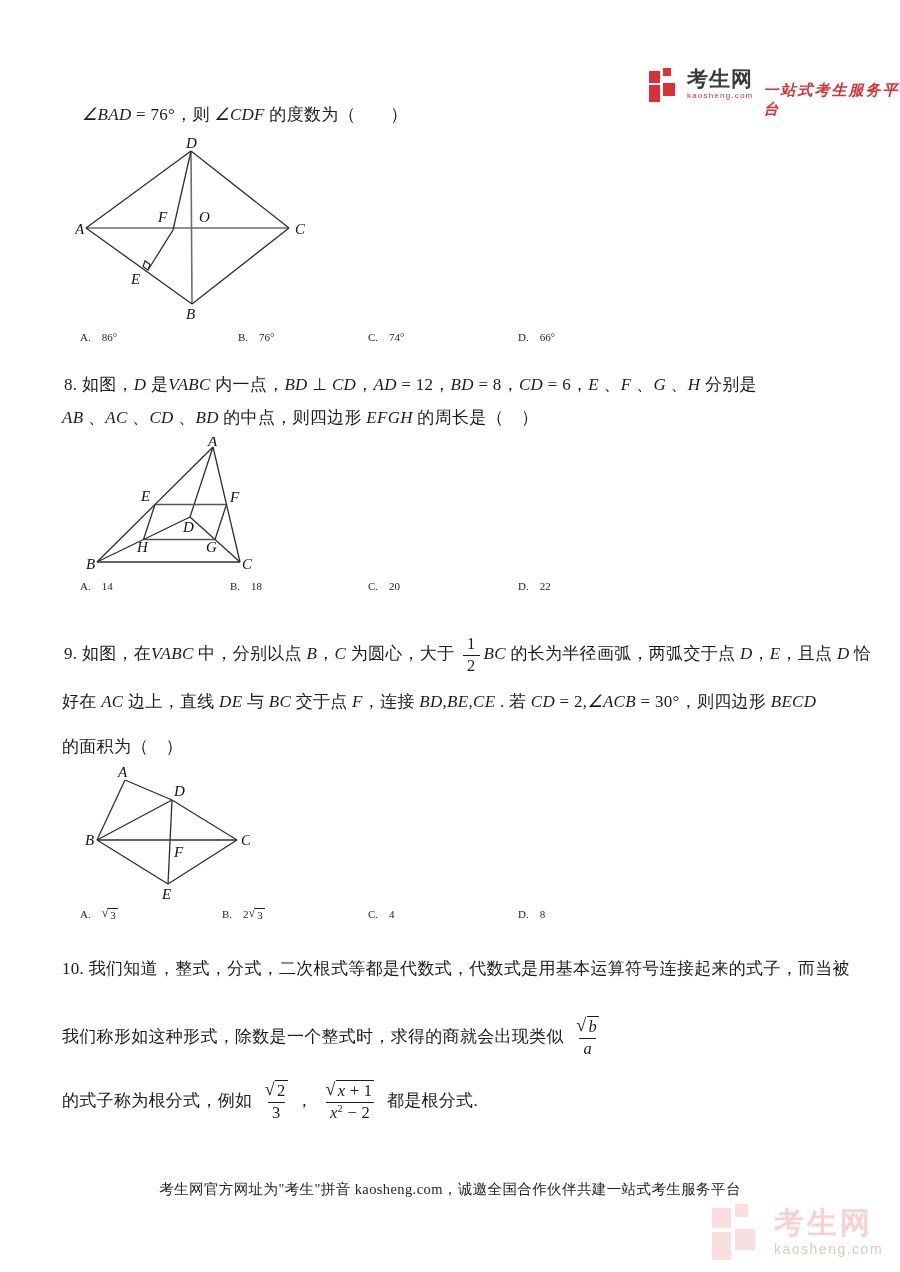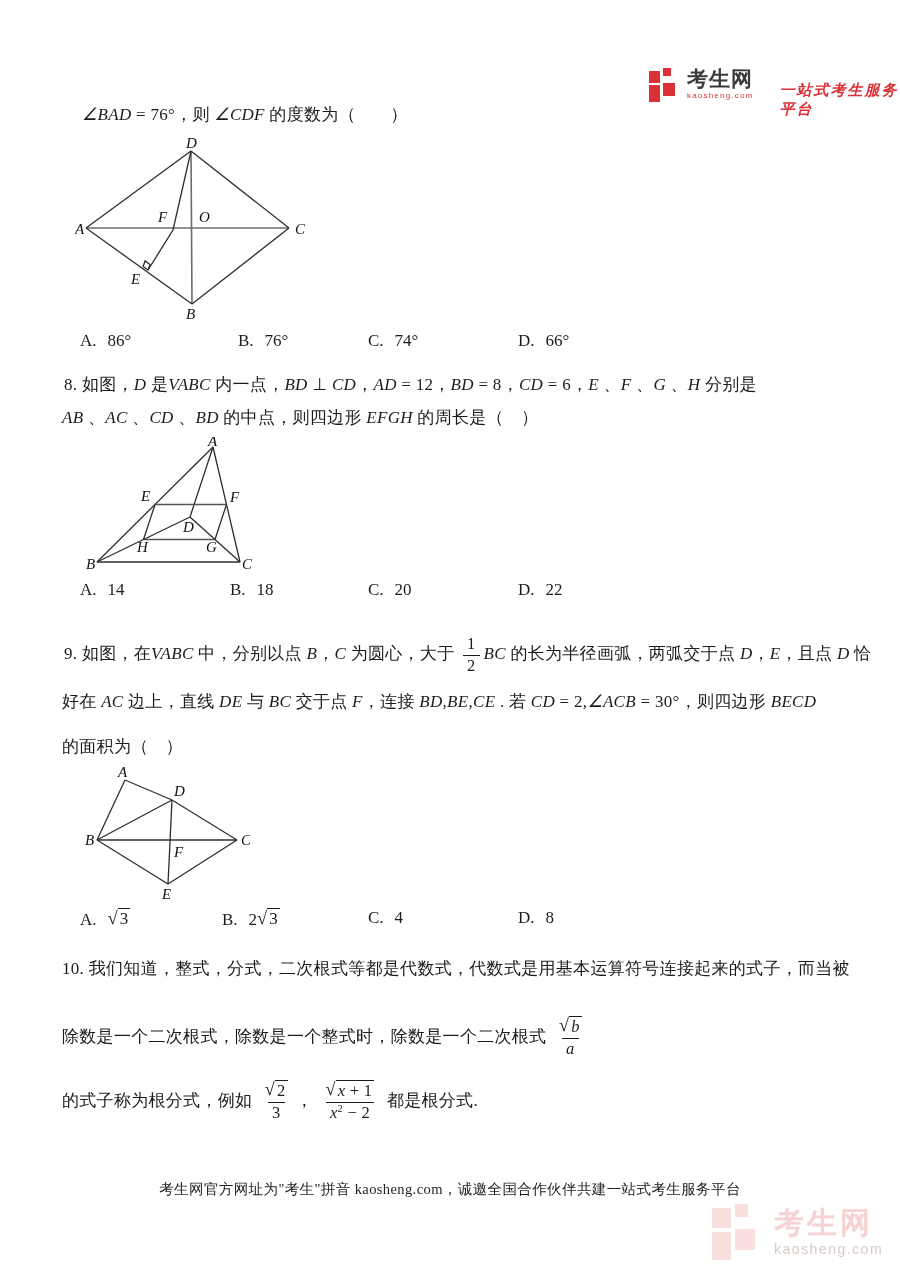--- a/index.html
+++ b/index.html
@@ -13,37 +13,37 @@
   .licon .b1{left:0;top:3px;width:11px;height:12px;}
   .licon .b2{left:0;top:17px;width:11px;height:17px;}
   .licon .b3{left:14px;top:0;width:8px;height:8px;}
   .licon .b4{left:14px;top:15px;width:12px;height:13px;}
   .lcol{margin-left:6px;display:flex;flex-direction:column;}
   .lbrand{font-family:"Liberation Sans","DejaVu Sans",sans-serif;font-weight:bold;
           font-size:21px;line-height:21px;color:#3a3a3a;letter-spacing:1px;}
   .ldomain{font-family:"Liberation Sans","DejaVu Sans",sans-serif;font-size:8px;
            color:#d93136;letter-spacing:1.2px;margin-top:2px;}
   .ltag{font-family:"Liberation Sans","DejaVu Sans",sans-serif;font-weight:bold;font-style:italic;
-        font-size:15px;color:#d93136;letter-spacing:2px;margin-left:26px;margin-top:13px;}
+        font-size:15px;color:#d93136;letter-spacing:2px;margin-left:10px;margin-top:13px;}
 
   
   .txtline{position:absolute;font-size:17px;white-space:nowrap;letter-spacing:0.3px;font-family:Liberation Serif, serif;}
   .mi{font-style:italic;}
   sup{font-size:0.62em;}
   .frac{display:inline-flex;flex-direction:column;align-items:center;vertical-align:middle;
         margin:0 4px;line-height:1.25;font-size:0.97em;}
   .frac .den{border-top:1.4px solid #1c1c1c;padding:0 4px;}
   .frac .num{padding:0 4px;}
   .sqrt{display:inline-flex;align-items:flex-start;}
   .sqrt .rad{font-style:normal;line-height:1.15;font-size:1.1em;transform:translateY(-1px);}
   .sqrt .radbody{border-top:1.4px solid #1c1c1c;line-height:1.2;padding:0 2px;}
 
   
   .optrow{position:absolute;left:0;width:100%;height:26px;}
-  .opt{position:absolute;font-size:17px;white-space:nowrap;}
+  .opt{position:absolute;font-size:11px;white-space:nowrap;}
   .optlab{margin-right:11px;}
 
   
   .fig{position:absolute;}
   .fig line,.fig polyline,.fig polygon,.fig path{stroke:#2e2e2e;stroke-width:1.3;fill:none;}
   .fig .diag{stroke:#6d6d6d;stroke-width:1.6;}
   .fig .mid{stroke:#555;stroke-width:1.7;}
   .flab{font:italic 15px "Liberation Serif","DejaVu Serif",serif;fill:#111;}
 
   
@@ -172,21 +172,21 @@
           </span></span></span>
       <span class="opt" style="left: 222px;"><span class="optlab">B.</span><span class="optval"><span>2</span><span class="sqrt">
             <span class="rad">√</span>
             <span class="radbody"><span>3</span></span>
           </span></span></span>
       <span class="opt" style="left: 368px;"><span class="optlab">C.</span><span class="optval"><span>4</span></span></span>
       <span class="opt" style="left: 518px;"><span class="optlab">D.</span><span class="optval"><span>8</span></span></span>
     </div>
 
   <div class="txtline" style="left:62px;top:957px;"><span>10. 我们知道，整式，分式，二次根式等都是代数式，代数式是用基本运算符号连接起来的式子，而当被</span></div>
-  <div class="txtline" style="left:62px;top:1016px;"><span>除数是一个二次根式，除数是一个整式时，除数是一个二次根式 </span><span class="frac">
+  <div class="txtline" style="left:62px;top:1016px;"><span>我们称形如这种形式，除数是一个整式时，求得的商就会出现类似 </span><span class="frac">
         <span class="num"><span class="sqrt">
             <span class="rad">√</span>
             <span class="radbody"><span class="mi">b</span></span>
           </span></span>
         <span class="den"><span class="mi">a</span></span>
       </span></div>
   <div class="txtline" style="left:62px;top:1080px;"><span>的式子称为根分式，例如 </span><span class="frac">
         <span class="num"><span class="sqrt">
             <span class="rad">√</span>
             <span class="radbody"><span>2</span></span>

